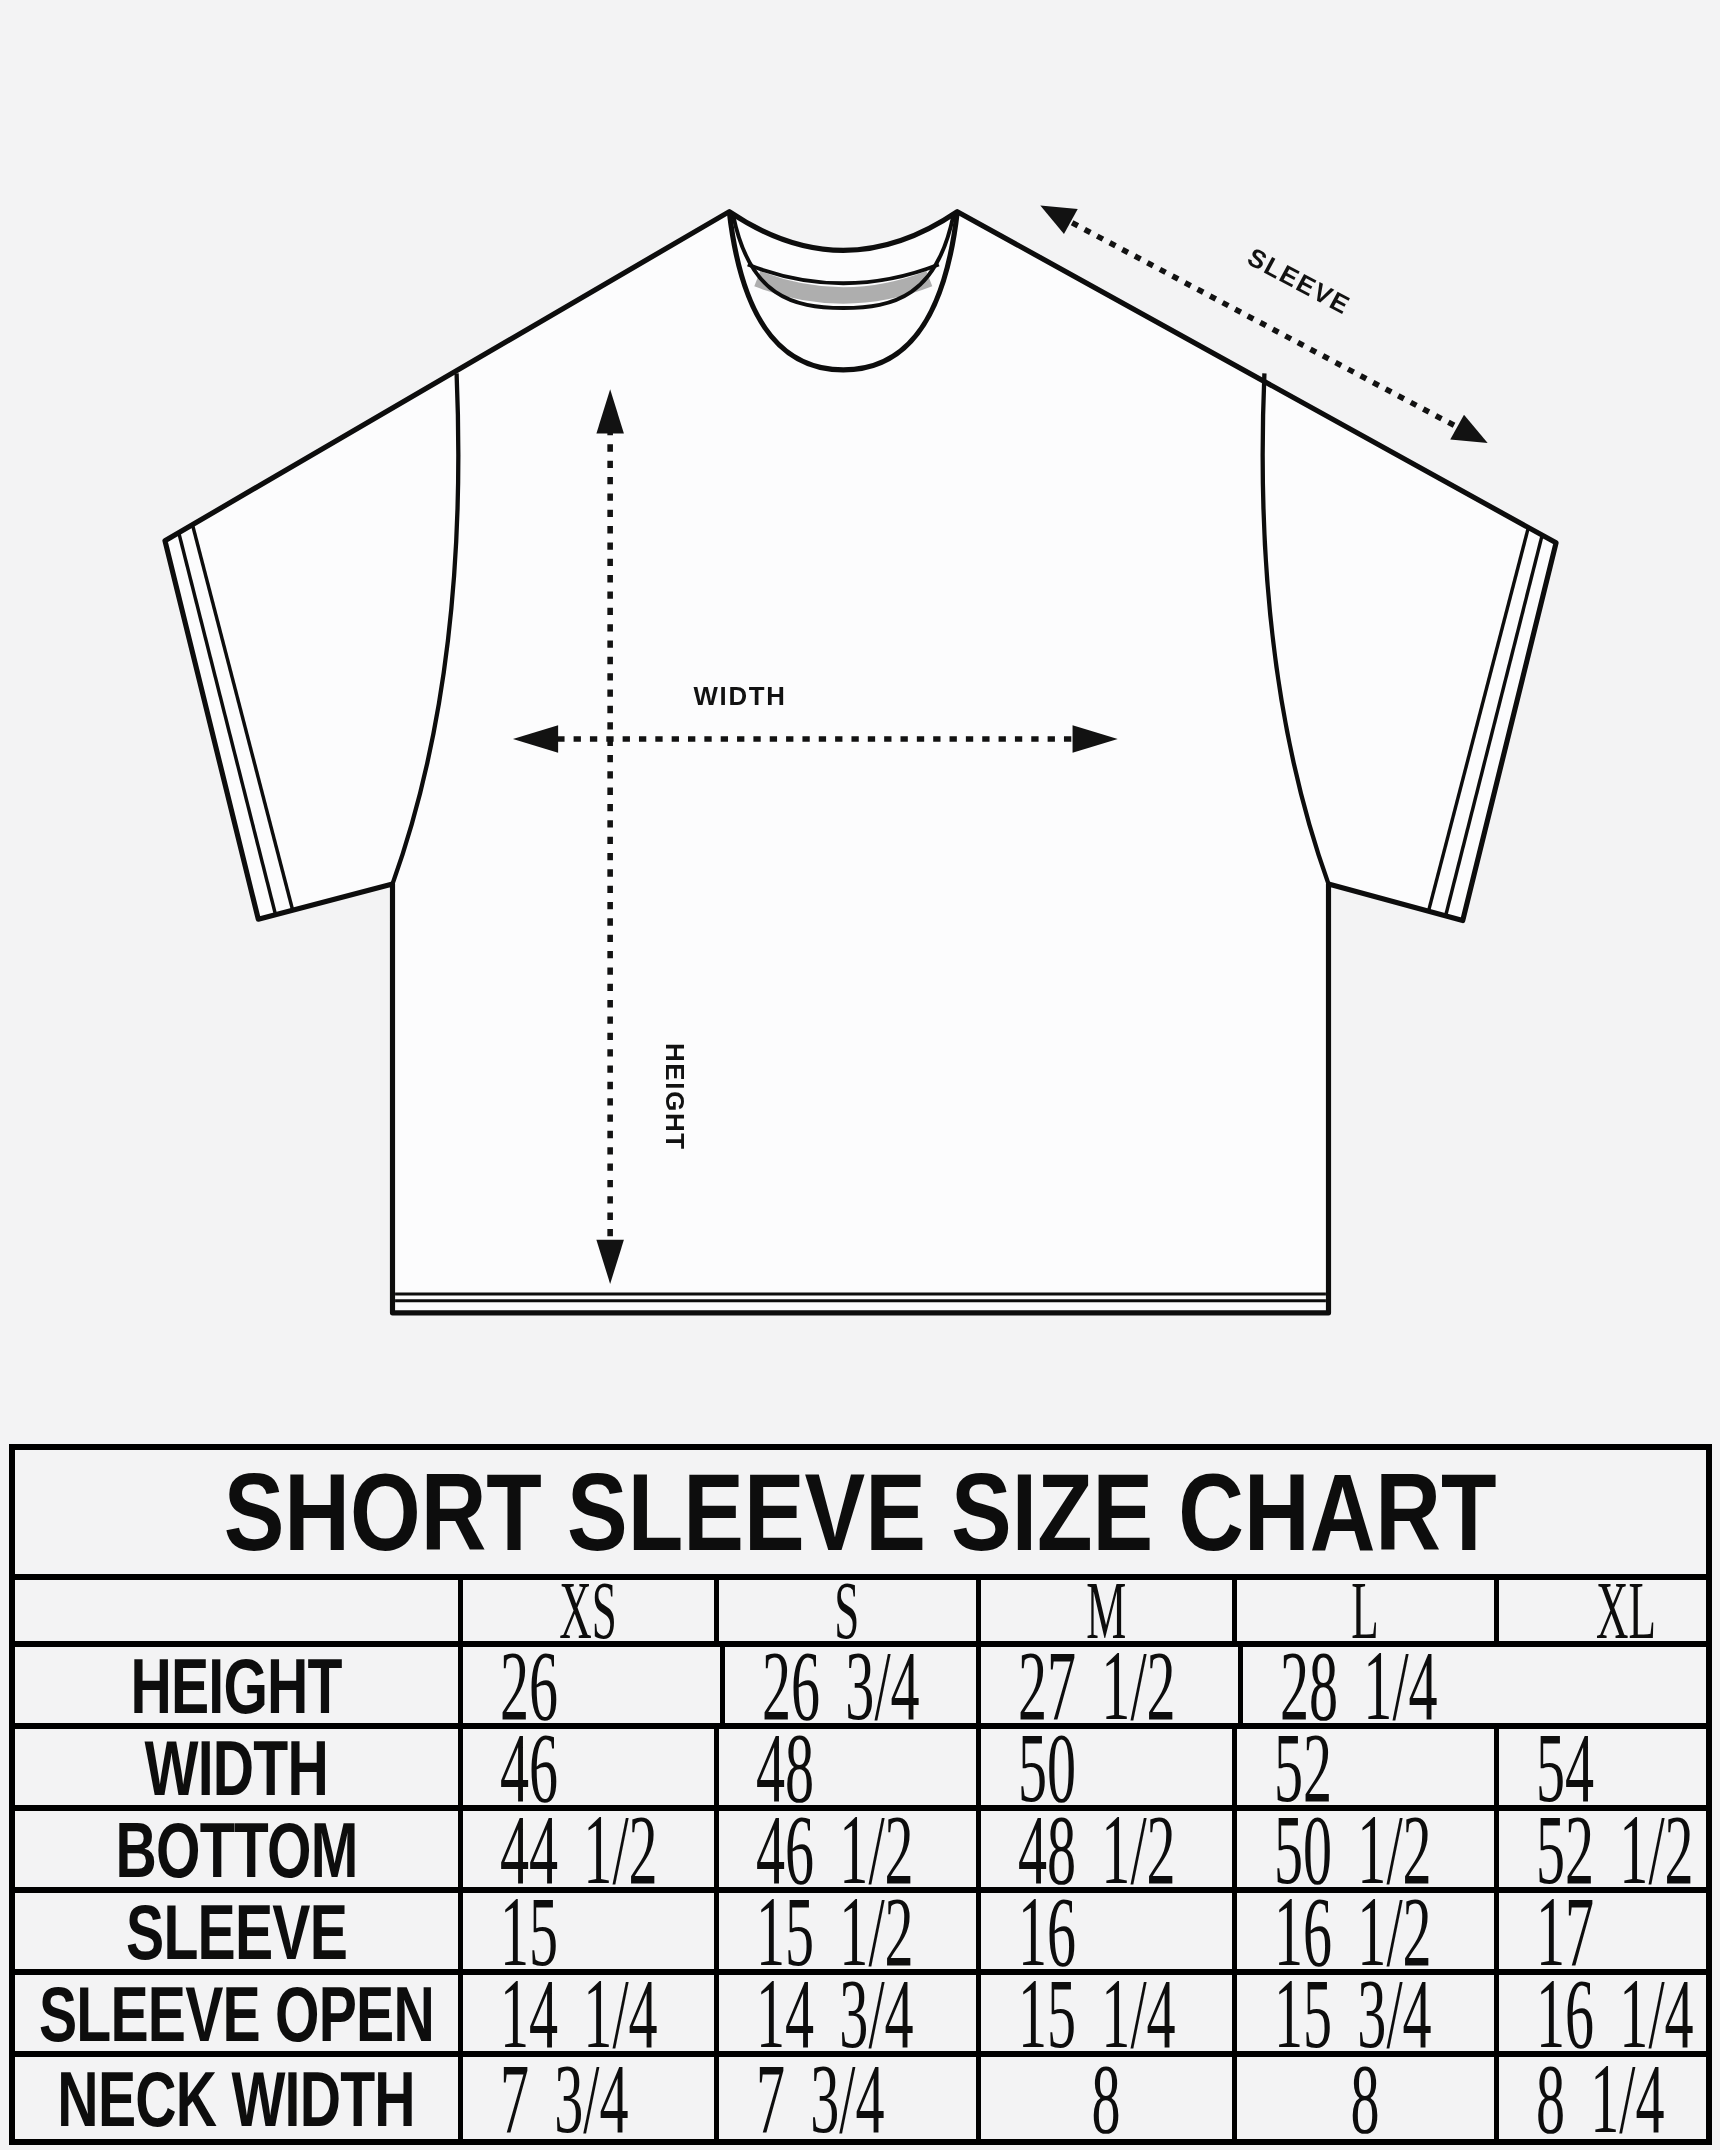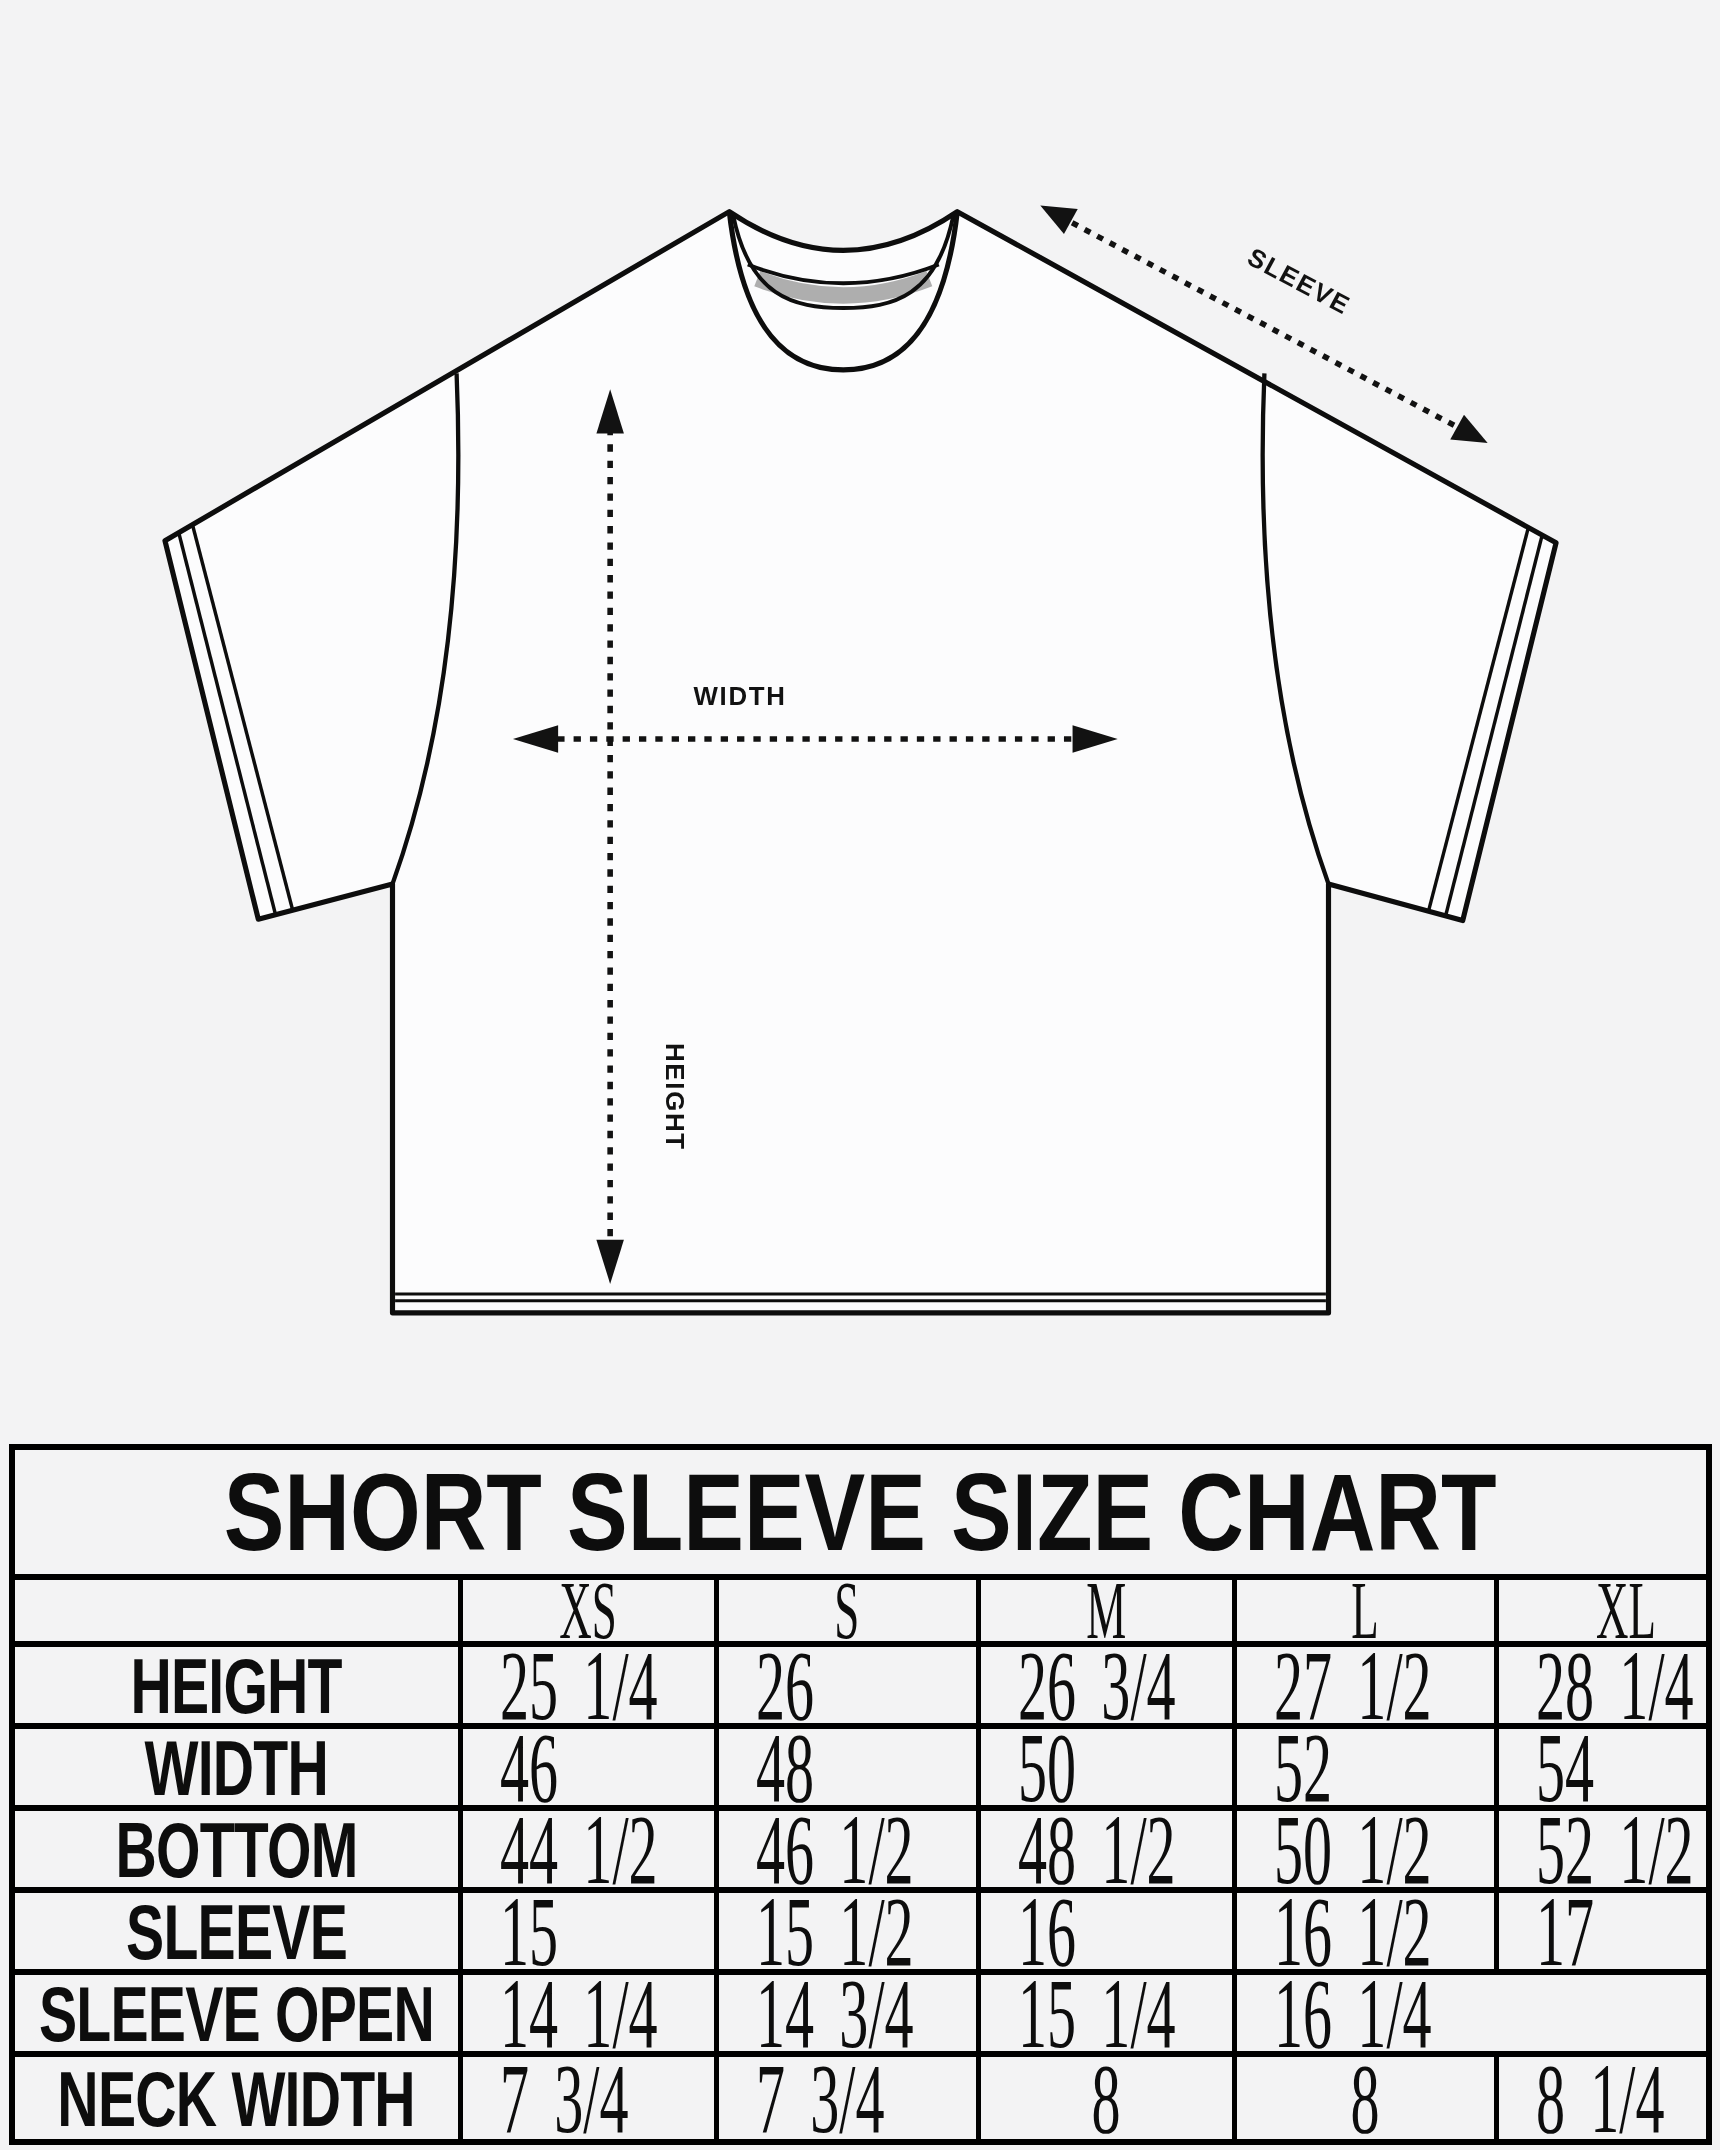--- a/index.html
+++ b/index.html
@@ -148,23 +148,20 @@
       </div>
     <div class="c col5 endcol headcell">
         <span class="hdr">XL</span>
       </div>
   </div>
 
   <div class="trow h-data">
     <div class="c col0">
         <span class="lab">HEIGHT</span>
       </div>
-    <div class="c col1 vcell">
-        <span class="ser">25 1/4</span>
-      </div>
     <div class="c col2 vcell">
         <span class="ser">26</span>
       </div>
     <div class="c col3 vcell">
         <span class="ser">26 3/4</span>
       </div>
     <div class="c col4 vcell">
         <span class="ser">27 1/2</span>
       </div>
     <div class="c col5 endcol vcell">
@@ -240,20 +237,23 @@
         <span class="lab">SLEEVE OPEN</span>
       </div>
     <div class="c col1 vcell">
         <span class="ser">14 1/4</span>
       </div>
     <div class="c col2 vcell">
         <span class="ser">14 3/4</span>
       </div>
     <div class="c col3 vcell">
         <span class="ser">15 1/4</span>
+      </div>
+    <div class="c col4 vcell">
+        <span class="ser">15 3/4</span>
       </div>
     <div class="c col5 endcol vcell">
         <span class="ser">16 1/4</span>
       </div>
   </div>
 
   <div class="trow h-data last">
     <div class="c col0">
         <span class="lab">NECK WIDTH</span>
       </div>

